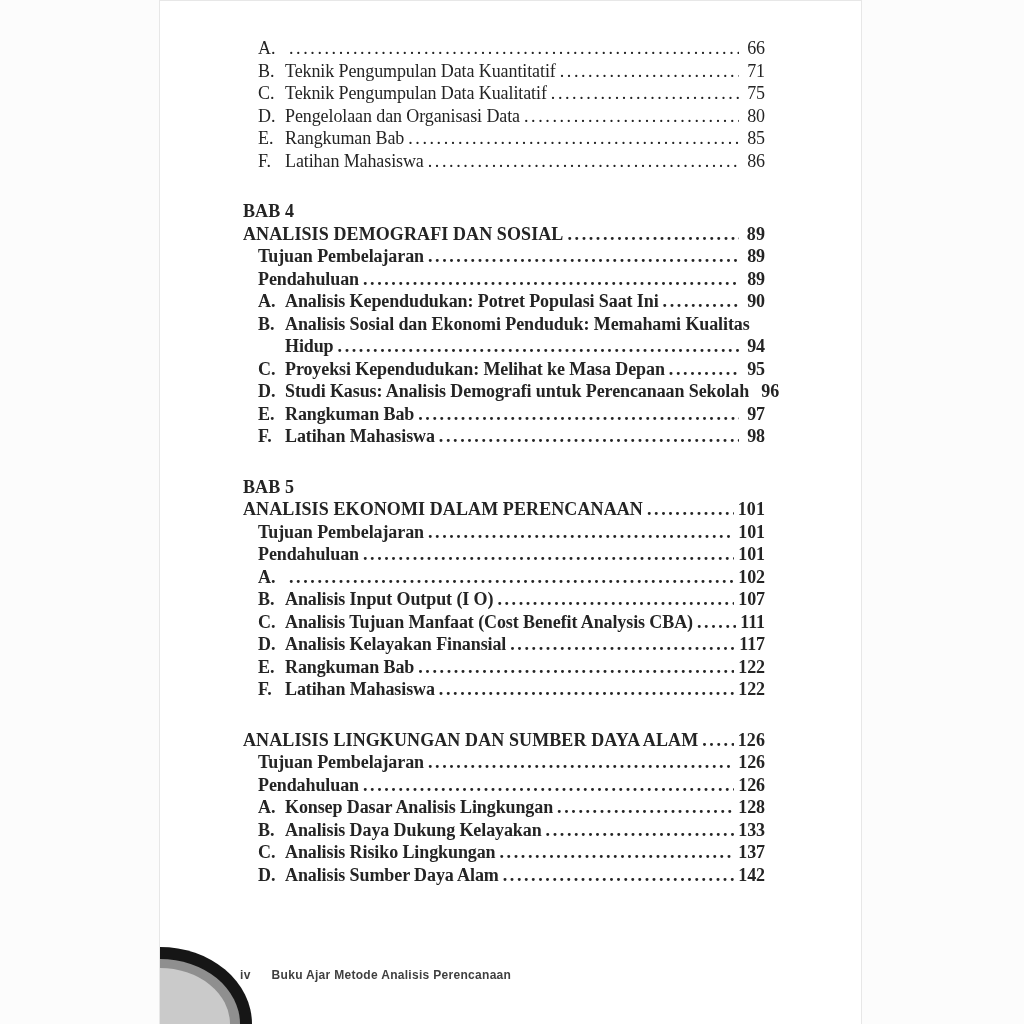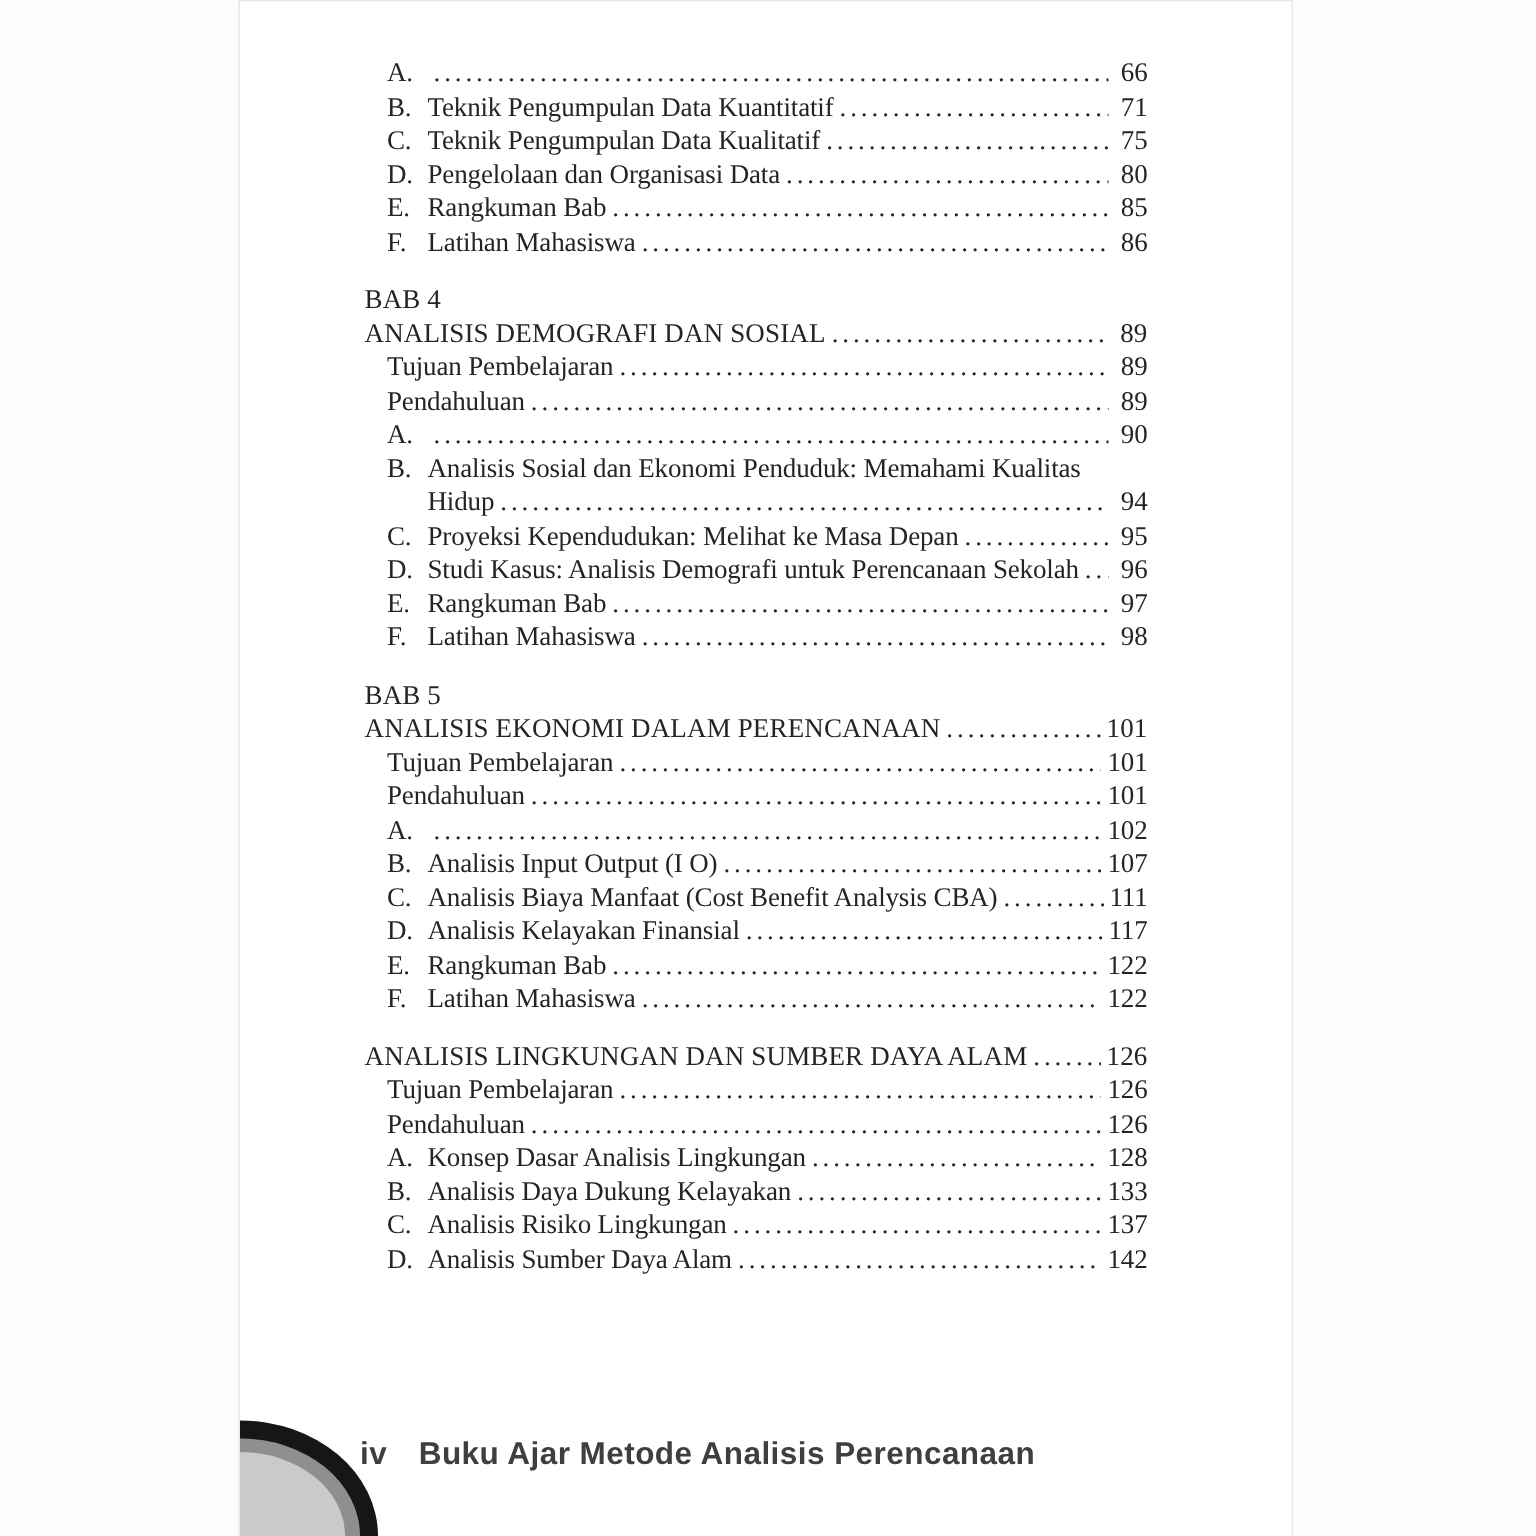--- a/index.html
+++ b/index.html
@@ -25,21 +25,21 @@
     line-height: 22.5px;
     color: #242424;
     letter-spacing: -0.1px;
   }
   .row {
     display: flex;
     align-items: baseline;
     white-space: nowrap;
   }
   .section { margin-top: 0; }
-  .section + .section { margin-top: 16px; }
+  .section + .section { margin-top: 28px; font-weight: bold; }
   .bab-row { letter-spacing: 0.1px; }
   .title-row { letter-spacing: 0.1px; }
   .entry-row { padding-left: 15px; }
   .cont-row  { padding-left: 42px; }
   .letter {
     flex: 0 0 27px;
     width: 27px;
   }
   .etext { flex: 0 0 auto; }
   .leader {
@@ -57,21 +57,21 @@
     flex: 0 0 auto;
     min-width: 22px;
     text-align: right;
   }
   .footer {
     position: absolute;
     left: 80px; bottom: 42px;
     display: flex;
     align-items: baseline;
     font-family: "Liberation Sans", sans-serif;
-    font-size: 21px;
+    font-size: 12px;
     font-weight: 600;
     color: #3f3f3f;
     letter-spacing: 0.3px;
     white-space: nowrap;
     z-index: 5;
   }
   .footer .ftitle { margin-left: 21px; }
   .corner {
     position: absolute;
     left: 0; bottom: 0;
@@ -138,20 +138,21 @@
           <span class="leader"></span>
           <span class="pnum">89</span>
         </div>
         <div class="row entry-row">
           <span class="etext">Pendahuluan</span>
           <span class="leader"></span>
           <span class="pnum">89</span>
         </div>
         <div class="row entry-row">
           <span class="letter">A.</span>
+          <span class="etext">Analisis Kependudukan: Potret Populasi Saat Ini</span>
           <span class="leader"></span>
           <span class="pnum">90</span>
         </div>
         <div class="row entry-row">
           <span class="letter">B.</span>
           <span class="etext">Analisis Sosial dan Ekonomi Penduduk: Memahami Kualitas</span>
         </div>
         <div class="row cont-row">
           <span class="etext">Hidup</span>
           <span class="leader"></span>
@@ -207,21 +208,21 @@
           <span class="pnum">102</span>
         </div>
         <div class="row entry-row">
           <span class="letter">B.</span>
           <span class="etext">Analisis Input Output (I O)</span>
           <span class="leader"></span>
           <span class="pnum">107</span>
         </div>
         <div class="row entry-row">
           <span class="letter">C.</span>
-          <span class="etext">Analisis Biaya Manfaat (Cost Benefit Analysis CBA)</span>
+          <span class="etext">Analisis Tujuan Manfaat (Cost Benefit Analysis CBA)</span>
           <span class="leader"></span>
           <span class="pnum">111</span>
         </div>
         <div class="row entry-row">
           <span class="letter">D.</span>
           <span class="etext">Analisis Kelayakan Finansial</span>
           <span class="leader"></span>
           <span class="pnum">117</span>
         </div>
         <div class="row entry-row">

